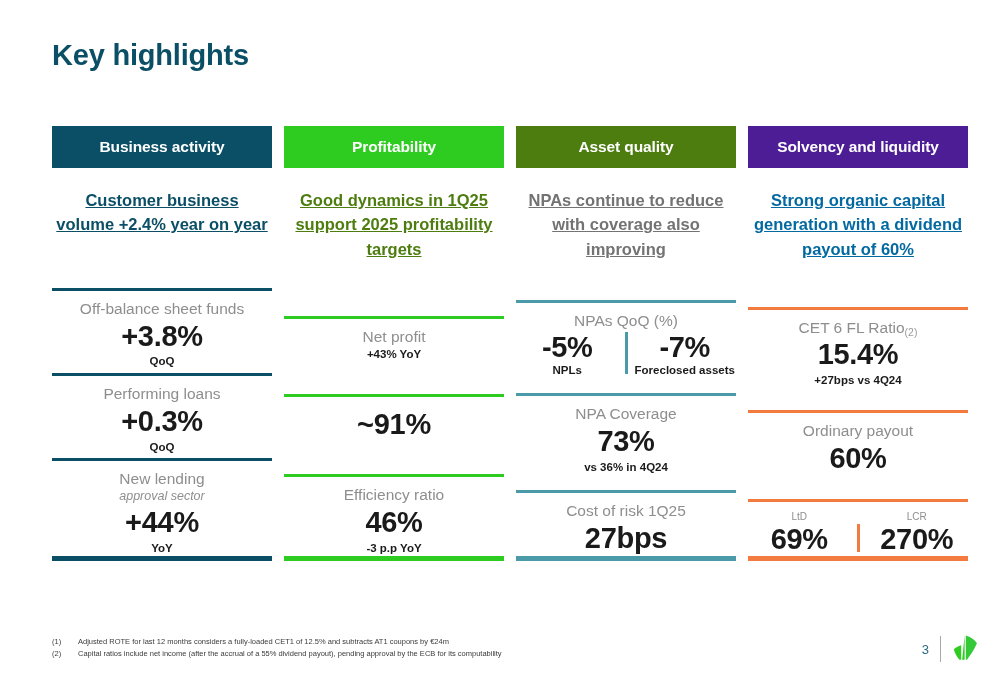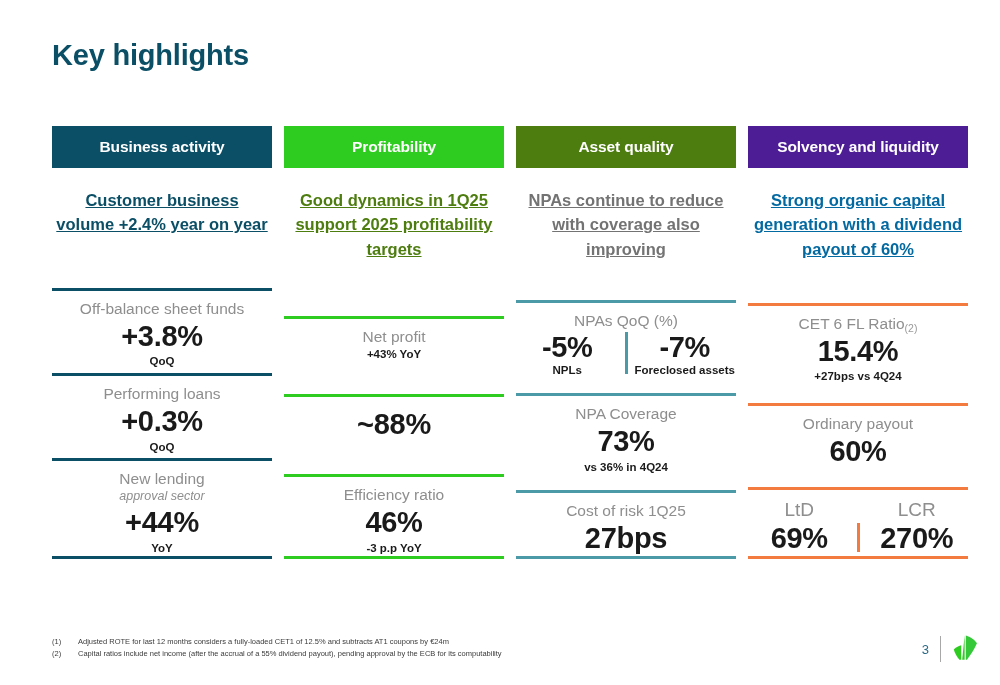--- a/index.html
+++ b/index.html
@@ -68,21 +68,21 @@
     text-decoration: underline;
   }
 
   
   .metric {
     border-top: 3px solid #000;
     padding-top: 9px;
     text-align: center;
   }
   .metric.last {
-    border-bottom: 3px solid #f9a8d4;
+    border-bottom: 5px solid #f9a8d4;
   }
   .metric-label {
     font-size: 15.5px;
     color: #8e8e8e;
     font-weight: 400;
     line-height: 1.15;
     white-space: nowrap;
   }
   .metric-label .sup {
     font-size: 10.5px;
@@ -125,21 +125,21 @@
     min-width: 0;
     text-align: center;
   }
   .split-rule {
     width: 3px;
     flex: 0 0 3px;
     margin: 2px 6px 4px 6px;
     align-self: stretch;
   }
   .split-label {
-    font-size: 19px;
+    font-size: 10px;
     color: #8e8e8e;
   }
   .split-value {
     font-size: 29px;
     font-weight: 700;
     color: #1a1a1a;
     line-height: 1.18;
     letter-spacing: -0.3px;
   }
   .split-note {
@@ -223,21 +223,21 @@
     <div class="column">
       <div class="col-header" style="background: rgb(46, 204, 32);">Profitability</div>
       <div class="col-statement" style="color: #4d7c0f;">Good dynamics in 1Q25 support 2025 profitability targets</div>
       <div class="metric-spacer"></div>
       <div class="metric" style="border-top-color: rgb(46, 204, 32);">
         <div class="metric-label"><span>Net profit</span></div>
         <div class="metric-note">+43% YoY</div>
       </div>
       <div class="metric-spacer"></div>
       <div class="metric" style="border-top-color: rgb(46, 204, 32);">
-        <div class="metric-value">~88%</div>
+        <div class="metric-value">~91%</div>
       </div>
       <div class="metric-spacer"></div>
       <div class="metric last" style="border-top-color: rgb(46, 204, 32); border-bottom-color: rgb(46, 204, 32);">
         <div class="metric-label"><span>Efficiency ratio</span></div>
         <div class="metric-value">46%</div>
         <div class="metric-note">-3 p.p YoY</div>
       </div>
     </div>
     <div class="column">
       <div class="col-header" style="background: #4d7c0f;">Asset quality</div>

